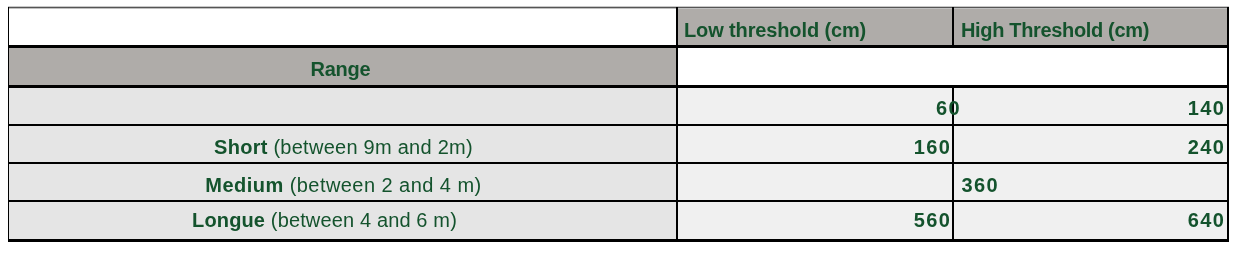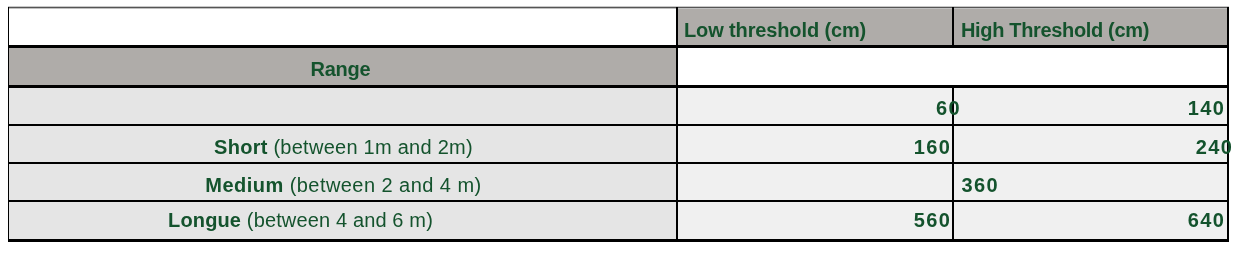--- a/index.html
+++ b/index.html
@@ -81,33 +81,33 @@
   <div class="cell lft bold lsH2" style="left:961px;top:11.1px;width:264px;height:38px;">High Threshold (cm)</div>
 
   <div class="cell ctr bold lsRG" style="left:7px;top:50.4px;width:667px;height:38px;">Range</div>
 
   <div class="cell rgt bold num" style="left:678px;top:89.8px;width:283px;height:36px;">60</div>
   <div class="cell rgt bold num" style="left:955px;top:89.8px;width:270.4px;height:36px;">140</div>
 
   <div class="cell ctr ls1" style="left:10px;top:128.3px;width:667px;height:37px;">
       <span class="bold">Short</span>
       <span>&nbsp;</span>
-      <span>(between 1m and 2m)</span>
+      <span>(between 9m and 2m)</span>
     </div>
   <div class="cell rgt bold num" style="left:678px;top:128.3px;width:273.4px;height:37px;">160</div>
-  <div class="cell rgt bold num" style="left:955px;top:128.3px;width:270.4px;height:37px;margin-left:8px;">240</div>
+  <div class="cell rgt bold num" style="left:955px;top:128.3px;width:270.4px;height:37px;">240</div>
 
   <div class="cell ctr ls2" style="left:10px;top:166.3px;width:667px;height:37px;">
       <span class="bold">Medium</span>
       <span>&nbsp;</span>
       <span>(between 2 and 4 m)</span>
     </div>
   <div class="cell rgt bold num" style="left:678px;top:166.3px;width:321px;height:37px;">360</div>
 
-  <div class="cell ctr ls3" style="left:10px;top:201.8px;width:581px;height:37px;">
+  <div class="cell ctr ls3" style="left:10px;top:201.8px;width:581px;height:37px;padding-left:24px;">
       <span class="bold">Longue</span>
       <span>&nbsp;</span>
       <span>(between 4 and 6 m)</span>
     </div>
   <div class="cell rgt bold num" style="left:678px;top:201.8px;width:273.4px;height:37px;">560</div>
   <div class="cell rgt bold num" style="left:955px;top:201.8px;width:270.4px;height:37px;">640</div>
 
 </div>
 
 </body></html>

